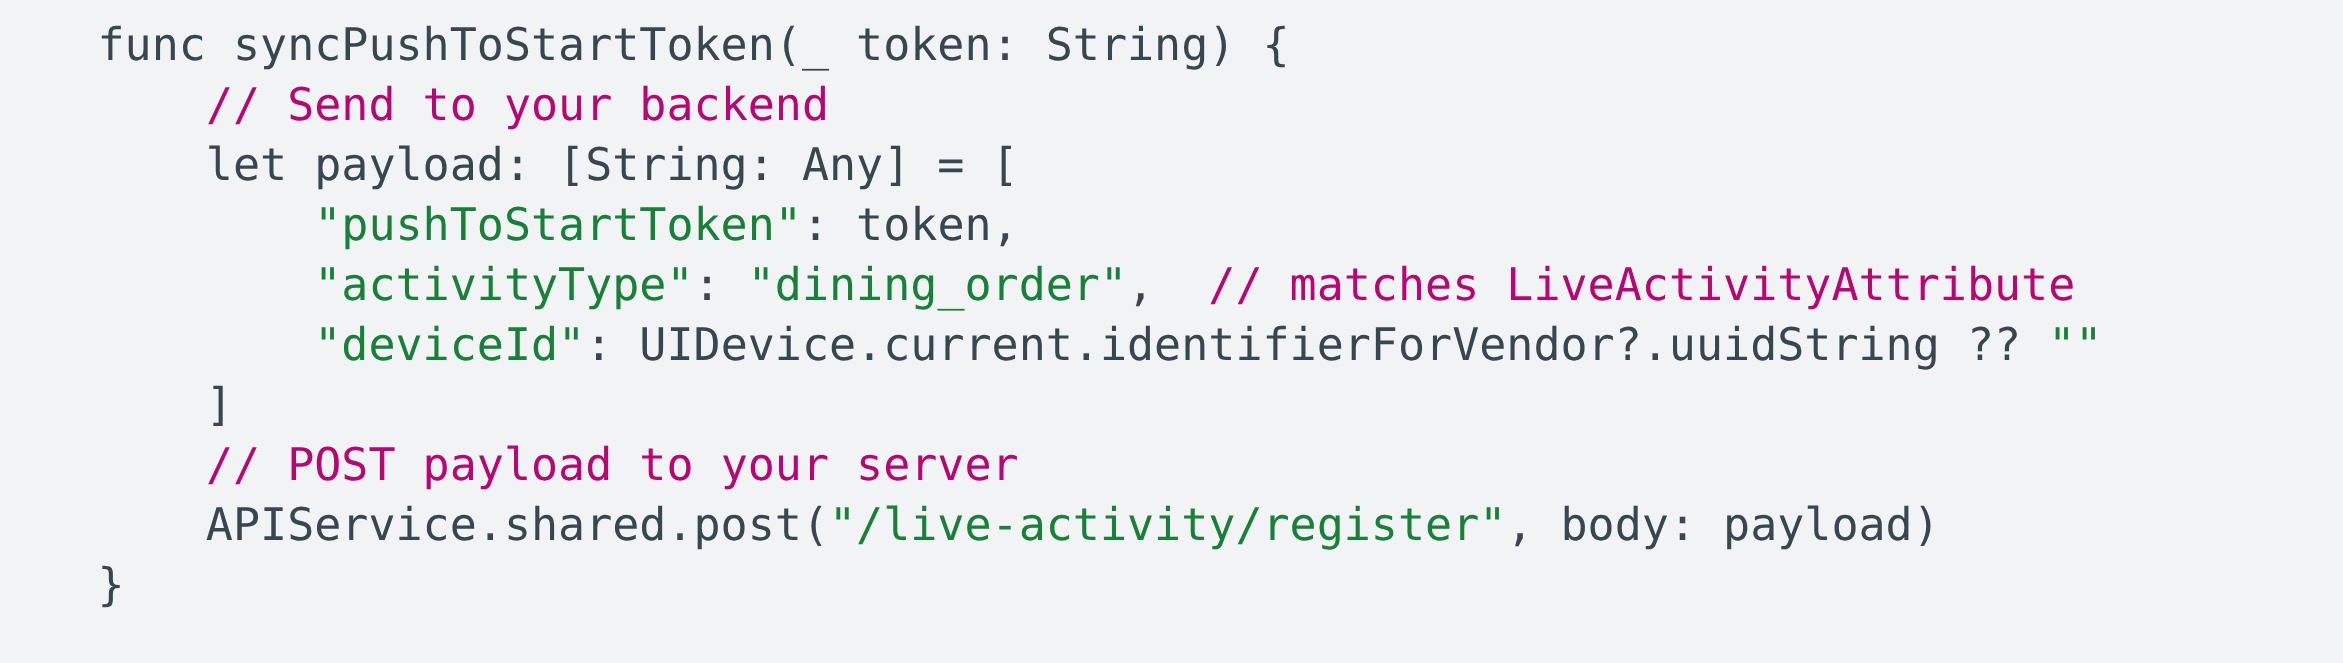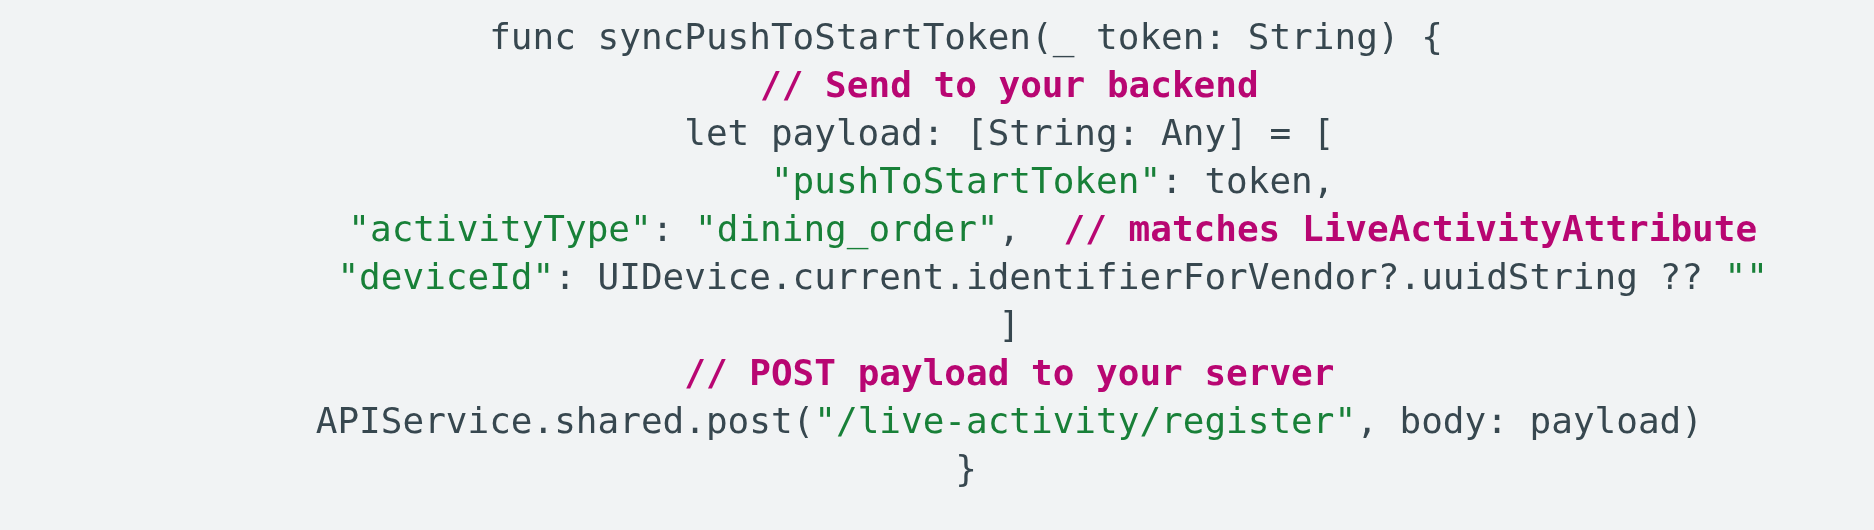--- a/index.html
+++ b/index.html
@@ -1,21 +1,21 @@
 <!DOCTYPE html>
 <html style="--bg: #f1f3f4; --plain: #37474f; --string: #188038; --comment: #b80672;"><head>
 <meta charset="utf-8">
 <style>
   :root {
     --bg: #f1f3f4;
     --plain: #37474f;
     --string: #188038;
     --comment: #b80672;
   }
-  * { box-sizing: border-box; text-align: center; }
+  * { box-sizing: border-box; }
   html, body {
     margin: 0;
     padding: 0;
   }
   body {
     width: 1874px;
     height: 530px;
     overflow: hidden;
     background: var(--bg);
   }
@@ -33,20 +33,20 @@
     font-weight: 400;
     color: var(--plain);
     white-space: pre;
   }
   .code-line {
     display: block;
     height: 48px;
   }
   .tok-plain   { color: var(--plain); }
   .tok-string  { color: var(--string); }
-  .tok-comment { color: var(--comment); font-weight: bold; }
+  .tok-comment { color: var(--comment); }
 </style>
 </head>
 <body>
 
 <div class="code-wrap">
   <pre class="code" id="code-pre"><span class="code-line"><span class="tok tok-plain">func syncPushToStartToken(_ token: String) {</span></span><span class="code-line"><span class="tok tok-plain">    </span><span class="tok tok-comment">// Send to your backend</span></span><span class="code-line"><span class="tok tok-plain">    let payload: [String: Any] = [</span></span><span class="code-line"><span class="tok tok-plain">        </span><span class="tok tok-string">"pushToStartToken"</span><span class="tok tok-plain">: token,</span></span><span class="code-line"><span class="tok tok-plain">        </span><span class="tok tok-string">"activityType"</span><span class="tok tok-plain">: </span><span class="tok tok-string">"dining_order"</span><span class="tok tok-plain">,  </span><span class="tok tok-comment">// matches LiveActivityAttribute</span></span><span class="code-line"><span class="tok tok-plain">        </span><span class="tok tok-string">"deviceId"</span><span class="tok tok-plain">: UIDevice.current.identifierForVendor?.uuidString ?? </span><span class="tok tok-string">""</span></span><span class="code-line"><span class="tok tok-plain">    ]</span></span><span class="code-line"><span class="tok tok-plain">    </span><span class="tok tok-comment">// POST payload to your server</span></span><span class="code-line"><span class="tok tok-plain">    APIService.shared.post(</span><span class="tok tok-string">"/live-activity/register"</span><span class="tok tok-plain">, body: payload)</span></span><span class="code-line"><span class="tok tok-plain">}</span></span></pre>
 </div>
 
 </body></html>

